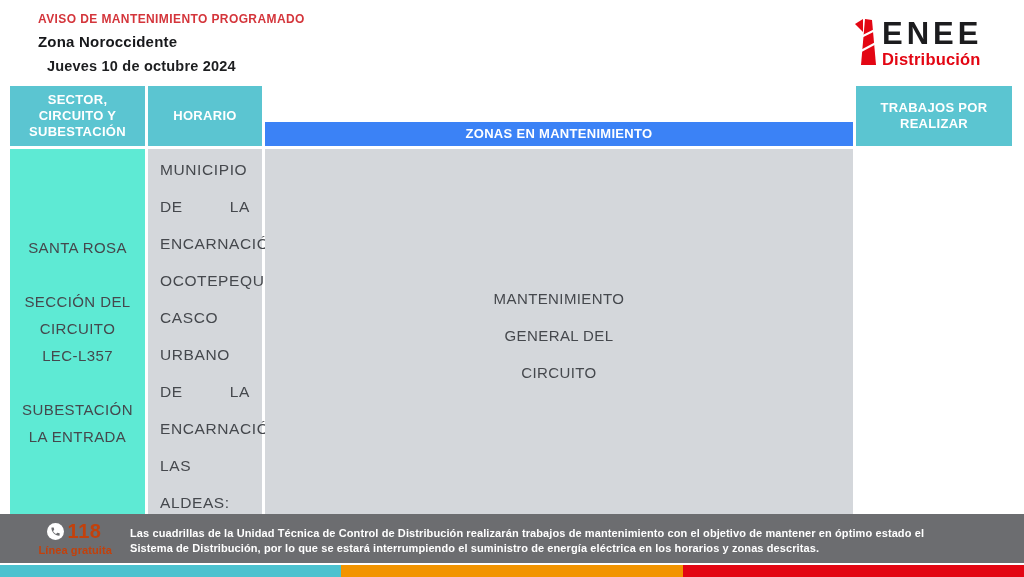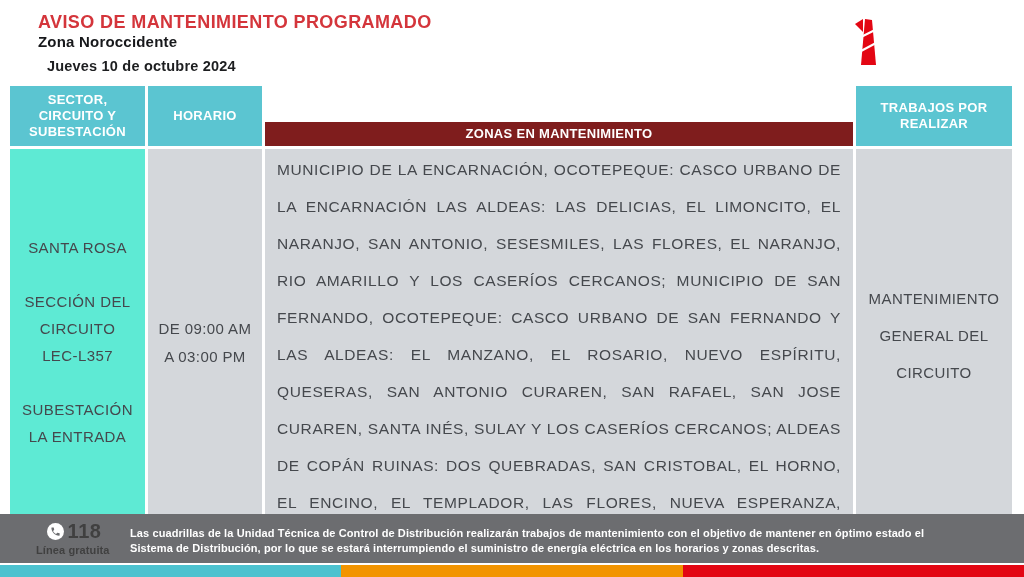--- a/index.html
+++ b/index.html
@@ -3,21 +3,21 @@
 <meta charset="utf-8">
 <style>
   * { margin:0; padding:0; box-sizing:border-box; }
   html,body { background:#ffffff; }
   .page {
     position:relative; width:1024px; height:577px; background:#ffffff;
     font-family:"Liberation Sans", sans-serif; overflow:hidden;
   }
 
   
-  .title   { position:absolute; left:38px; top:12px; font-size:18px; font-weight:bold; letter-spacing:0.4px; }
+  .title   { position:absolute; left:38px; top:12px; font-size:12px; font-weight:bold; letter-spacing:0.4px; }
   .zone    { position:absolute; left:38px; top:33px; font-size:15px; font-weight:bold; color:#17181b; letter-spacing:0.2px; }
   .dateln  { position:absolute; left:47px; top:58px; font-size:14.5px; font-weight:bold; color:#1d1e20; letter-spacing:0.2px; }
 
   .logo { position:absolute; left:854px; top:19px; display:flex; align-items:flex-start; gap:4px; }
   .logo-icon { width:24px; height:46px; }
   .logo-name { font-size:31px; line-height:30px; font-weight:bold; letter-spacing:4px; color:#1c1c1e; }
   .logo-division { font-size:16.5px; font-weight:bold; letter-spacing:0.2px; margin-top:1px; }
 
   
   .table {
@@ -33,21 +33,21 @@
   .td { color:#45484d; font-size:15px; letter-spacing:0.4px; }
   .td-center { display:flex; align-items:center; justify-content:center; text-align:center; }
   .pre { white-space:pre-line; }
   .td-sector   { line-height:27px; padding-top:14px; }
   .td-horario  { line-height:28px; padding-top:16px; }
   .td-zonas    { text-align:justify; line-height:37px; font-size:15.5px; letter-spacing:0.6px; padding:2px 12px 0 12px; }
   .td-trabajos { line-height:37px; padding:0 6px; }
 
   
   .footer-bar { position:absolute; left:0; top:514px; width:1024px; height:49px; }
-  .phone-block { position:absolute; left:36px; top:520px; width:76px; text-align:left; color:#404040; }
+  .phone-block { position:absolute; left:36px; top:520px; width:76px; text-align:right; color:#c2410c; }
   .phone-row { display:flex; align-items:center; justify-content:center; gap:4px; }
   .phone-circle { width:17px; height:17px; border-radius:50%; background:#ffffff; display:flex; align-items:center; justify-content:center; flex:0 0 auto; }
   .phone-num { font-size:20px; font-weight:bold; letter-spacing:0.5px; }
   .phone-label { font-size:11px; font-weight:bold; margin-top:1px; letter-spacing:0.1px; }
   .notice {
     position:absolute; left:130px; top:526px; color:#ffffff;
     font-size:11px; font-weight:bold; line-height:15px; white-space:pre; letter-spacing:0.1px;
   }
 
   .stripes { position:absolute; left:0; top:565px; width:1024px; height:12px; display:flex; }
@@ -67,41 +67,41 @@
 
   <div class="logo">
     <span style="display: block; color: rgb(227, 6, 19);">
       <svg class="logo-icon" viewBox="0 0 24 46" xmlns="http://www.w3.org/2000/svg">
         <polygon points="1,5 9,0 9,13" fill="currentColor"></polygon>
         <polygon points="11,0 18,1 22,46 7,46" fill="currentColor"></polygon>
         <line x1="7" y1="18" x2="21" y2="11" stroke="#ffffff" stroke-width="2"></line>
         <line x1="7" y1="32" x2="22" y2="24" stroke="#ffffff" stroke-width="2"></line>
       </svg>
     </span>
+    <div>
+      <div class="logo-name">ENEE</div>
+      <div class="logo-division" style="color: rgb(227, 6, 19);">Distribución</div>
+    </div>
   </div>
 
   <div class="table">
     <div class="th" style="background-color: rgb(91, 197, 209);">SECTOR, CIRCUITO Y SUBESTACIÓN</div>
     <div class="th" style="background-color: rgb(91, 197, 209);">HORARIO</div>
-    <div class="th" style="background-color: #7f1d1d; margin-top: 36px;">ZONAS EN MANTENIMIENTO</div>
+    <div class="th" style="background-color: #3b82f6; margin-top: 36px;">ZONAS EN MANTENIMIENTO</div>
     <div class="th" style="background-color: rgb(91, 197, 209);">TRABAJOS POR REALIZAR</div>
 
     <div class="td td-center" style="background-color: #5eead4;">
       <div class="pre td-sector">SANTA ROSA
 
 SECCIÓN DEL
 CIRCUITO
 LEC-L357
 
 SUBESTACIÓN
 LA ENTRADA</div>
-    </div>
-    <div class="td td-center" style="background-color: rgb(212, 215, 219);">
-      <div class="pre td-horario">DE 09:00 AM
-A 03:00 PM</div>
     </div>
     <div class="td td-zonas" style="background-color: rgb(212, 215, 219);">MUNICIPIO DE LA ENCARNACIÓN, OCOTEPEQUE: CASCO URBANO DE LA ENCARNACIÓN LAS ALDEAS: LAS DELICIAS, EL LIMONCITO, EL NARANJO, SAN ANTONIO, SESESMILES, LAS FLORES, EL NARANJO, RIO AMARILLO Y LOS CASERÍOS CERCANOS; MUNICIPIO DE SAN FERNANDO, OCOTEPEQUE: CASCO URBANO DE SAN FERNANDO Y LAS ALDEAS: EL MANZANO, EL ROSARIO, NUEVO ESPÍRITU, QUESERAS, SAN ANTONIO CURAREN, SAN RAFAEL, SAN JOSE CURAREN, SANTA INÉS, SULAY Y LOS CASERÍOS CERCANOS; ALDEAS DE COPÁN RUINAS: DOS QUEBRADAS, SAN CRISTOBAL, EL HORNO, EL ENCINO, EL TEMPLADOR, LAS FLORES, NUEVA ESPERANZA, PINABETAL, LOMAS DEL MANGO.</div>
     <div class="td td-center" style="background-color: rgb(212, 215, 219);">
       <div class="pre td-trabajos">MANTENIMIENTO
 GENERAL DEL
 CIRCUITO</div>
     </div>
   </div>
 
   <div class="footer-bar" style="background-color: rgb(108, 109, 112);"></div>

